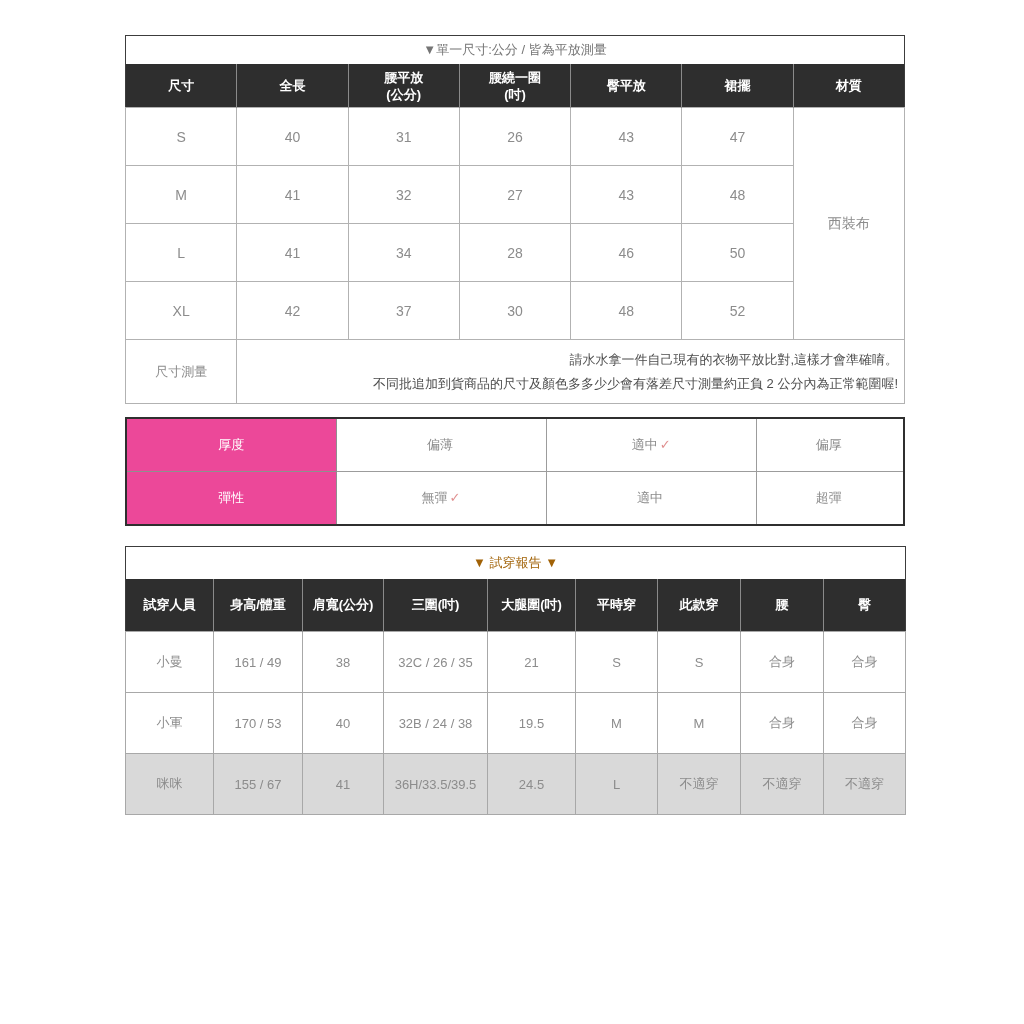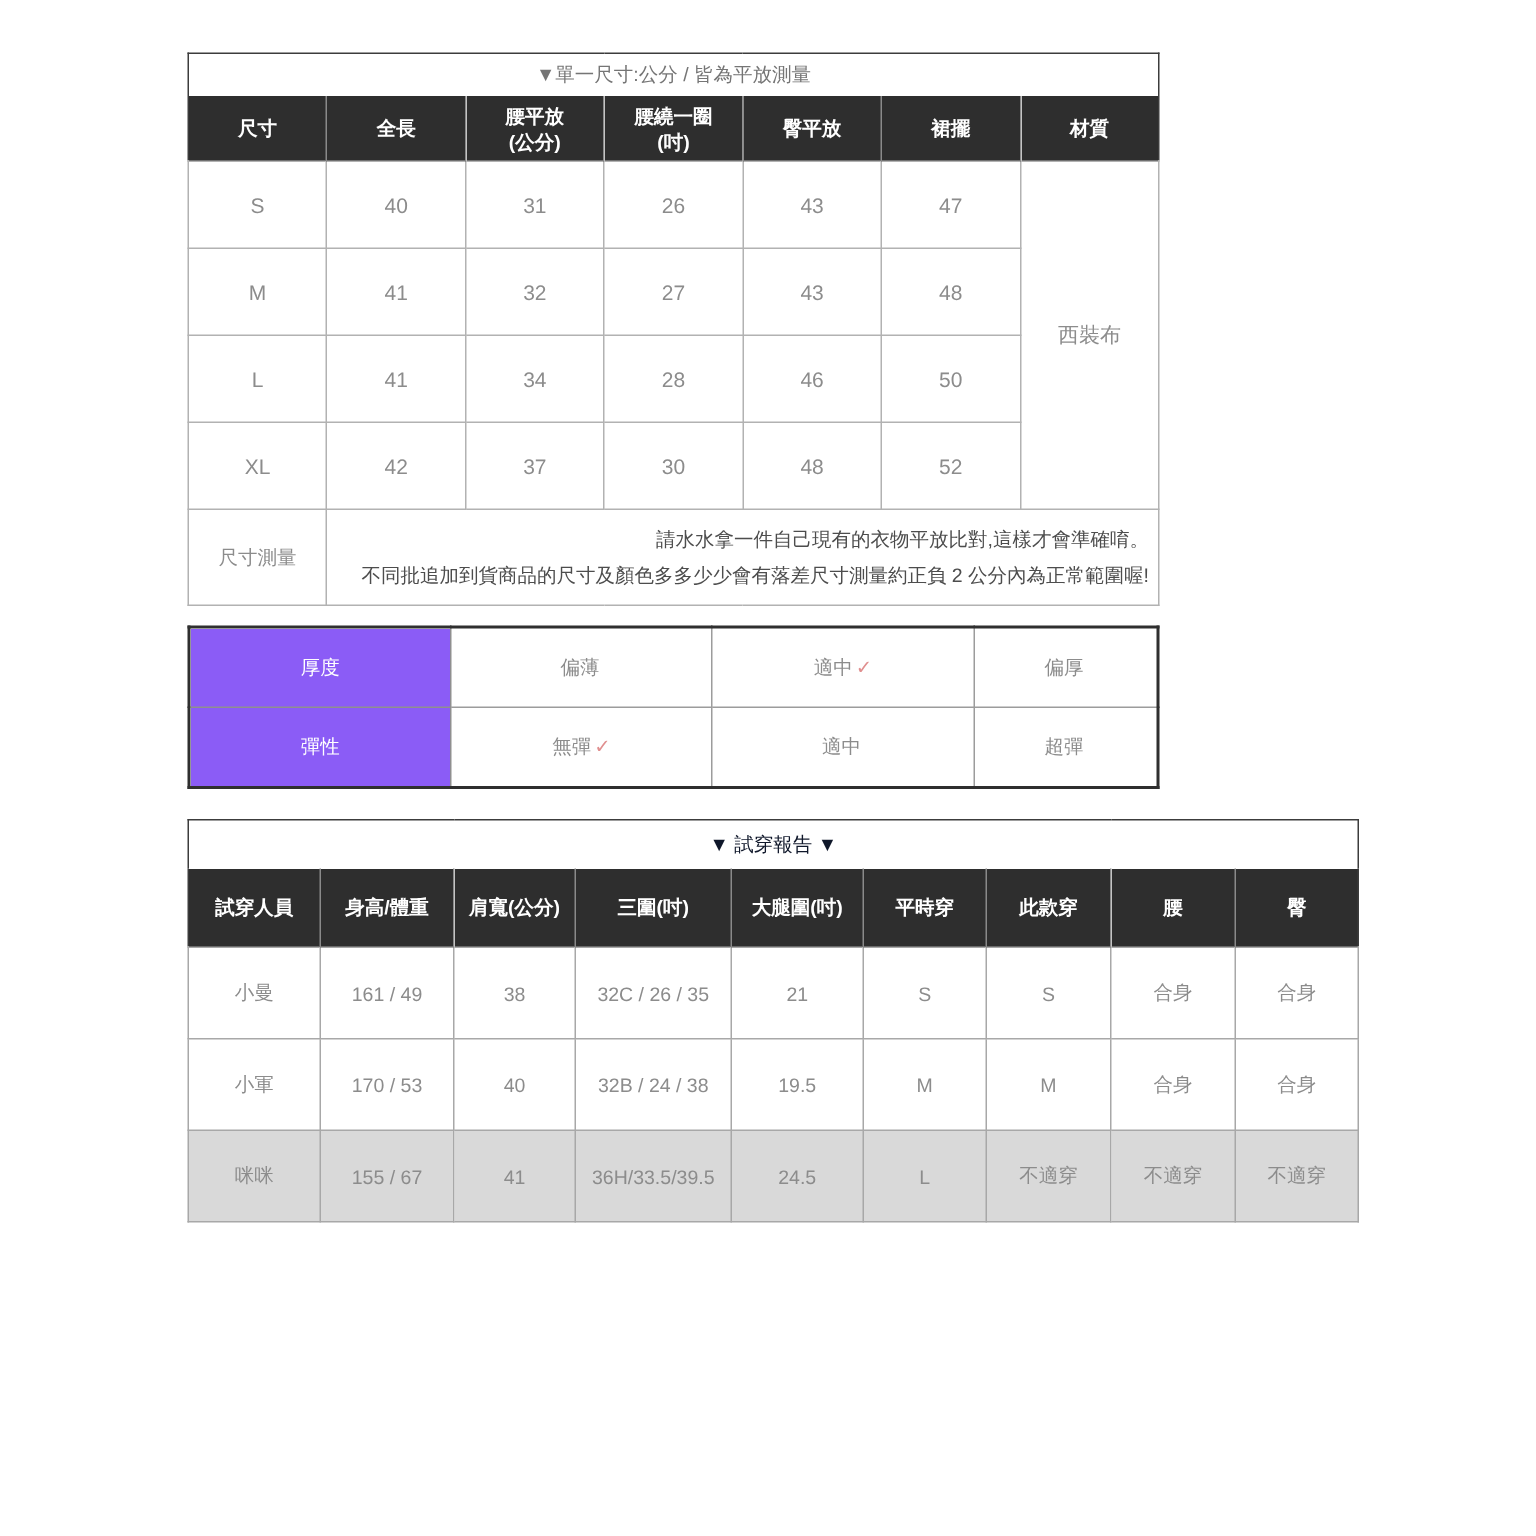--- a/index.html
+++ b/index.html
@@ -2,21 +2,21 @@
 <html><head>
 <meta charset="utf-8">
 <style>
   html, body { margin: 0; padding: 0; background: #ffffff; }
   body {
     width: 1024px; height: 1024px; position: relative;
     font-family: "Liberation Sans", "DejaVu Sans", sans-serif;
   }
   .content { position: absolute; left: 125px; top: 35px; width: 780px; }
 
-  table { border-collapse: collapse; table-layout: fixed; width: 648px; }
+  table { border-collapse: collapse; table-layout: fixed; width: 780px; }
   td, th { text-align: center; vertical-align: middle; overflow: hidden; }
 
   
   .size-table { border: 1px solid #3c3c3c; }
   .size-table .title-cell {
     height: 26px; font-size: 13px; color: #757575; background: #ffffff;
   }
   .size-table th.hd {
     background: #2e2e2e; color: #ffffff; height: 41px;
     font-weight: bold; font-size: 13px; line-height: 17px;
@@ -32,28 +32,28 @@
   }
   .size-table td.note-cell {
     text-align: right; color: #4d4d4d; font-size: 13px; line-height: 24px;
     padding: 2px 6px; border: 1px solid #b2b2b2;
   }
 
   
   .attr-table { border: 2px solid #2f2f2f; margin-top: 13px; }
   .attr-table td { height: 50px; font-size: 13px; }
   .attr-table td.attr-label {
-    background: #8b5cf6; color: #ffffff; border: 1px solid #8f8f8f;
+    background: #ec4899; color: #ffffff; border: 1px solid #8f8f8f;
   }
   .attr-table td.attr-opt { color: #8c8c8c; border: 1px solid #9c9c9c; }
   .check { color: #e08f8f; margin-left: 2px; font-size: 13px; }
 
   
   .fit-table { border: 1px solid #3c3c3c; margin-top: 20px; }
-  .fit-table .title-cell { height: 30px; font-size: 13px; color: #0f172a; background: #ffffff; }
+  .fit-table .title-cell { height: 30px; font-size: 13px; color: #a16207; background: #ffffff; }
   .fit-table th.hd {
     background: #2e2e2e; color: #ffffff; height: 50px;
     font-weight: bold; font-size: 13px; border-left: 1px solid #8a8a8a;
   }
   .fit-table th.hd:first-child { border-left: none; text-align: center; }
   .fit-table td.cell {
     height: 58px; color: #8c8c8c; font-size: 13px; border: 1px solid #a8a8a8;
   }
   .fit-table tr.alt td.cell { background: #d9d9d9; }
 </style>

